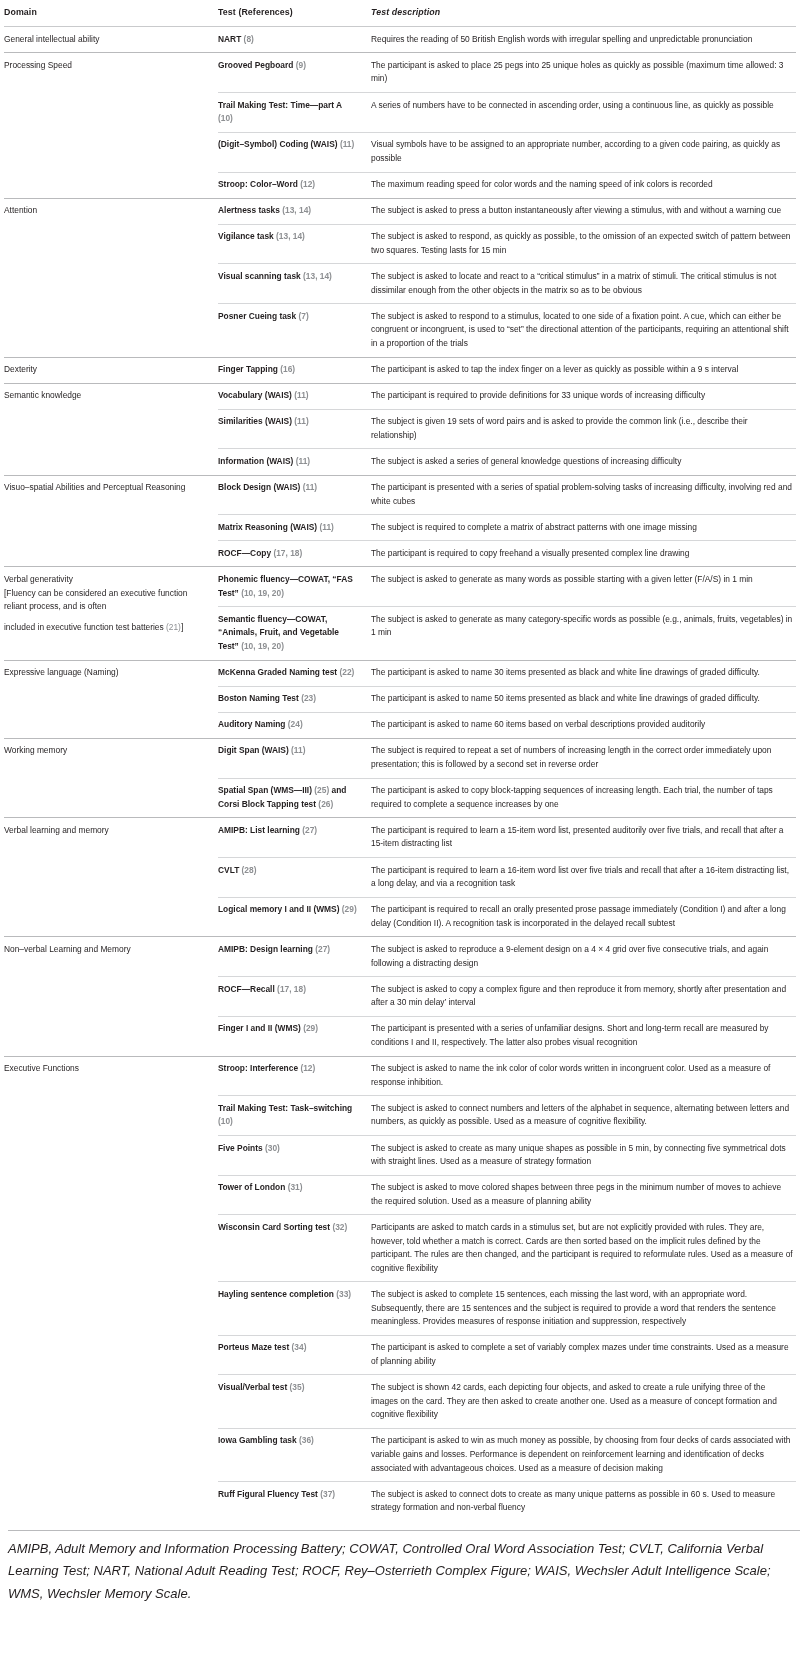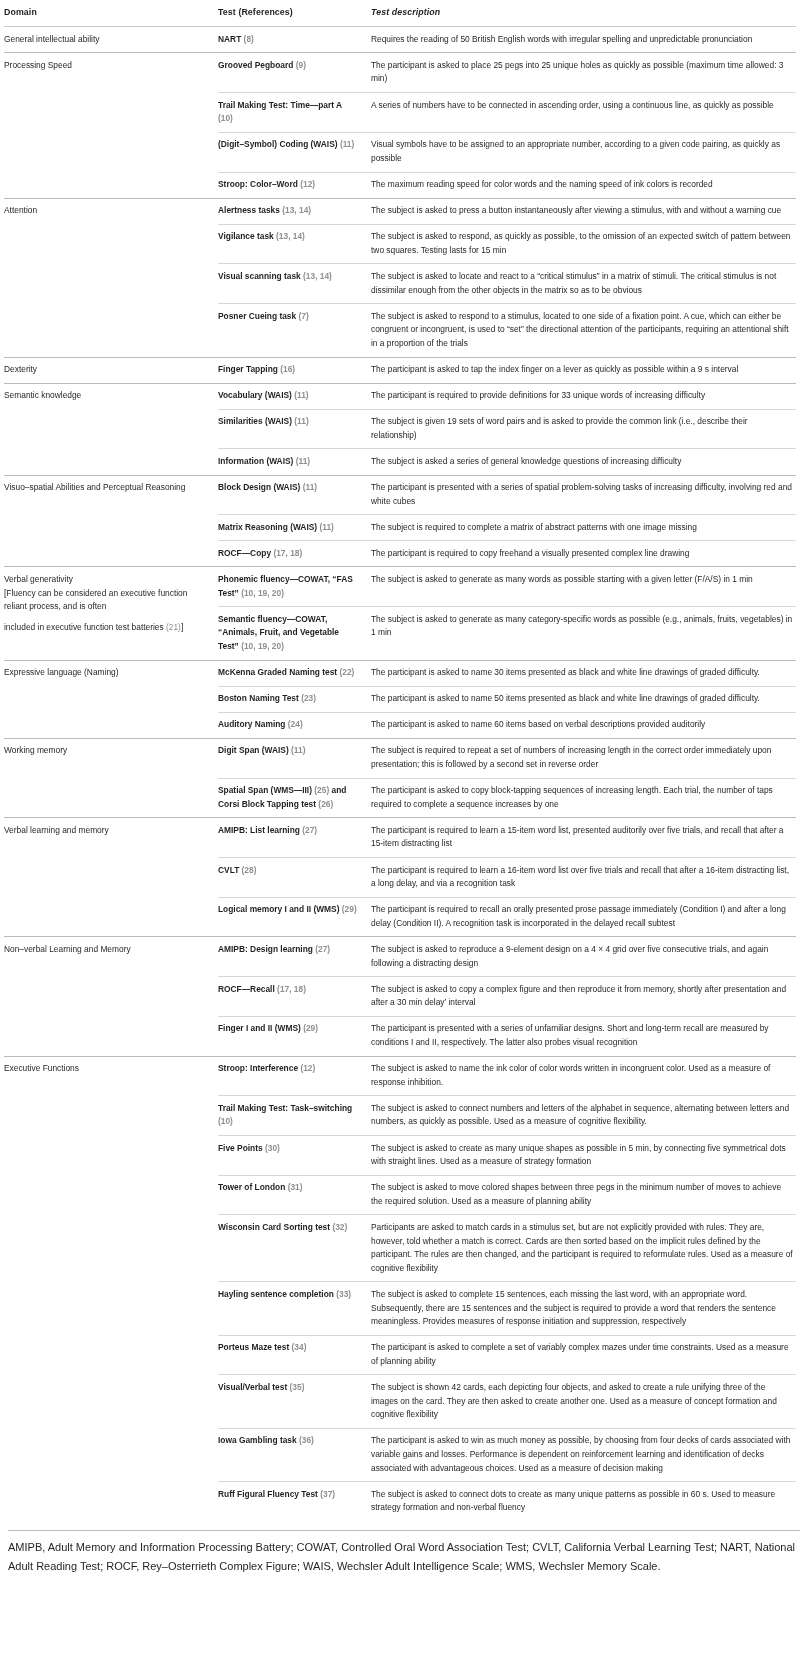--- a/index.html
+++ b/index.html
@@ -70,21 +70,22 @@
 
   .footer-rule {
     width: 792px;
     margin: 9px 0 0 4px;
     border: none;
     border-top: 1.2px solid #b9babc;
   }
   .footnote {
     width: 788px;
     margin: 7px 0 0 4px;
-    font-size: 11px;
+    font-size: 13px;
+    font-style: italic;
     line-height: 1.72;
     color: #231f20;
   }
 </style>
 </head>
 <body>
 
 <div class="table-wrap">
   <table class="neuropsych-table">
     <colgroup>

